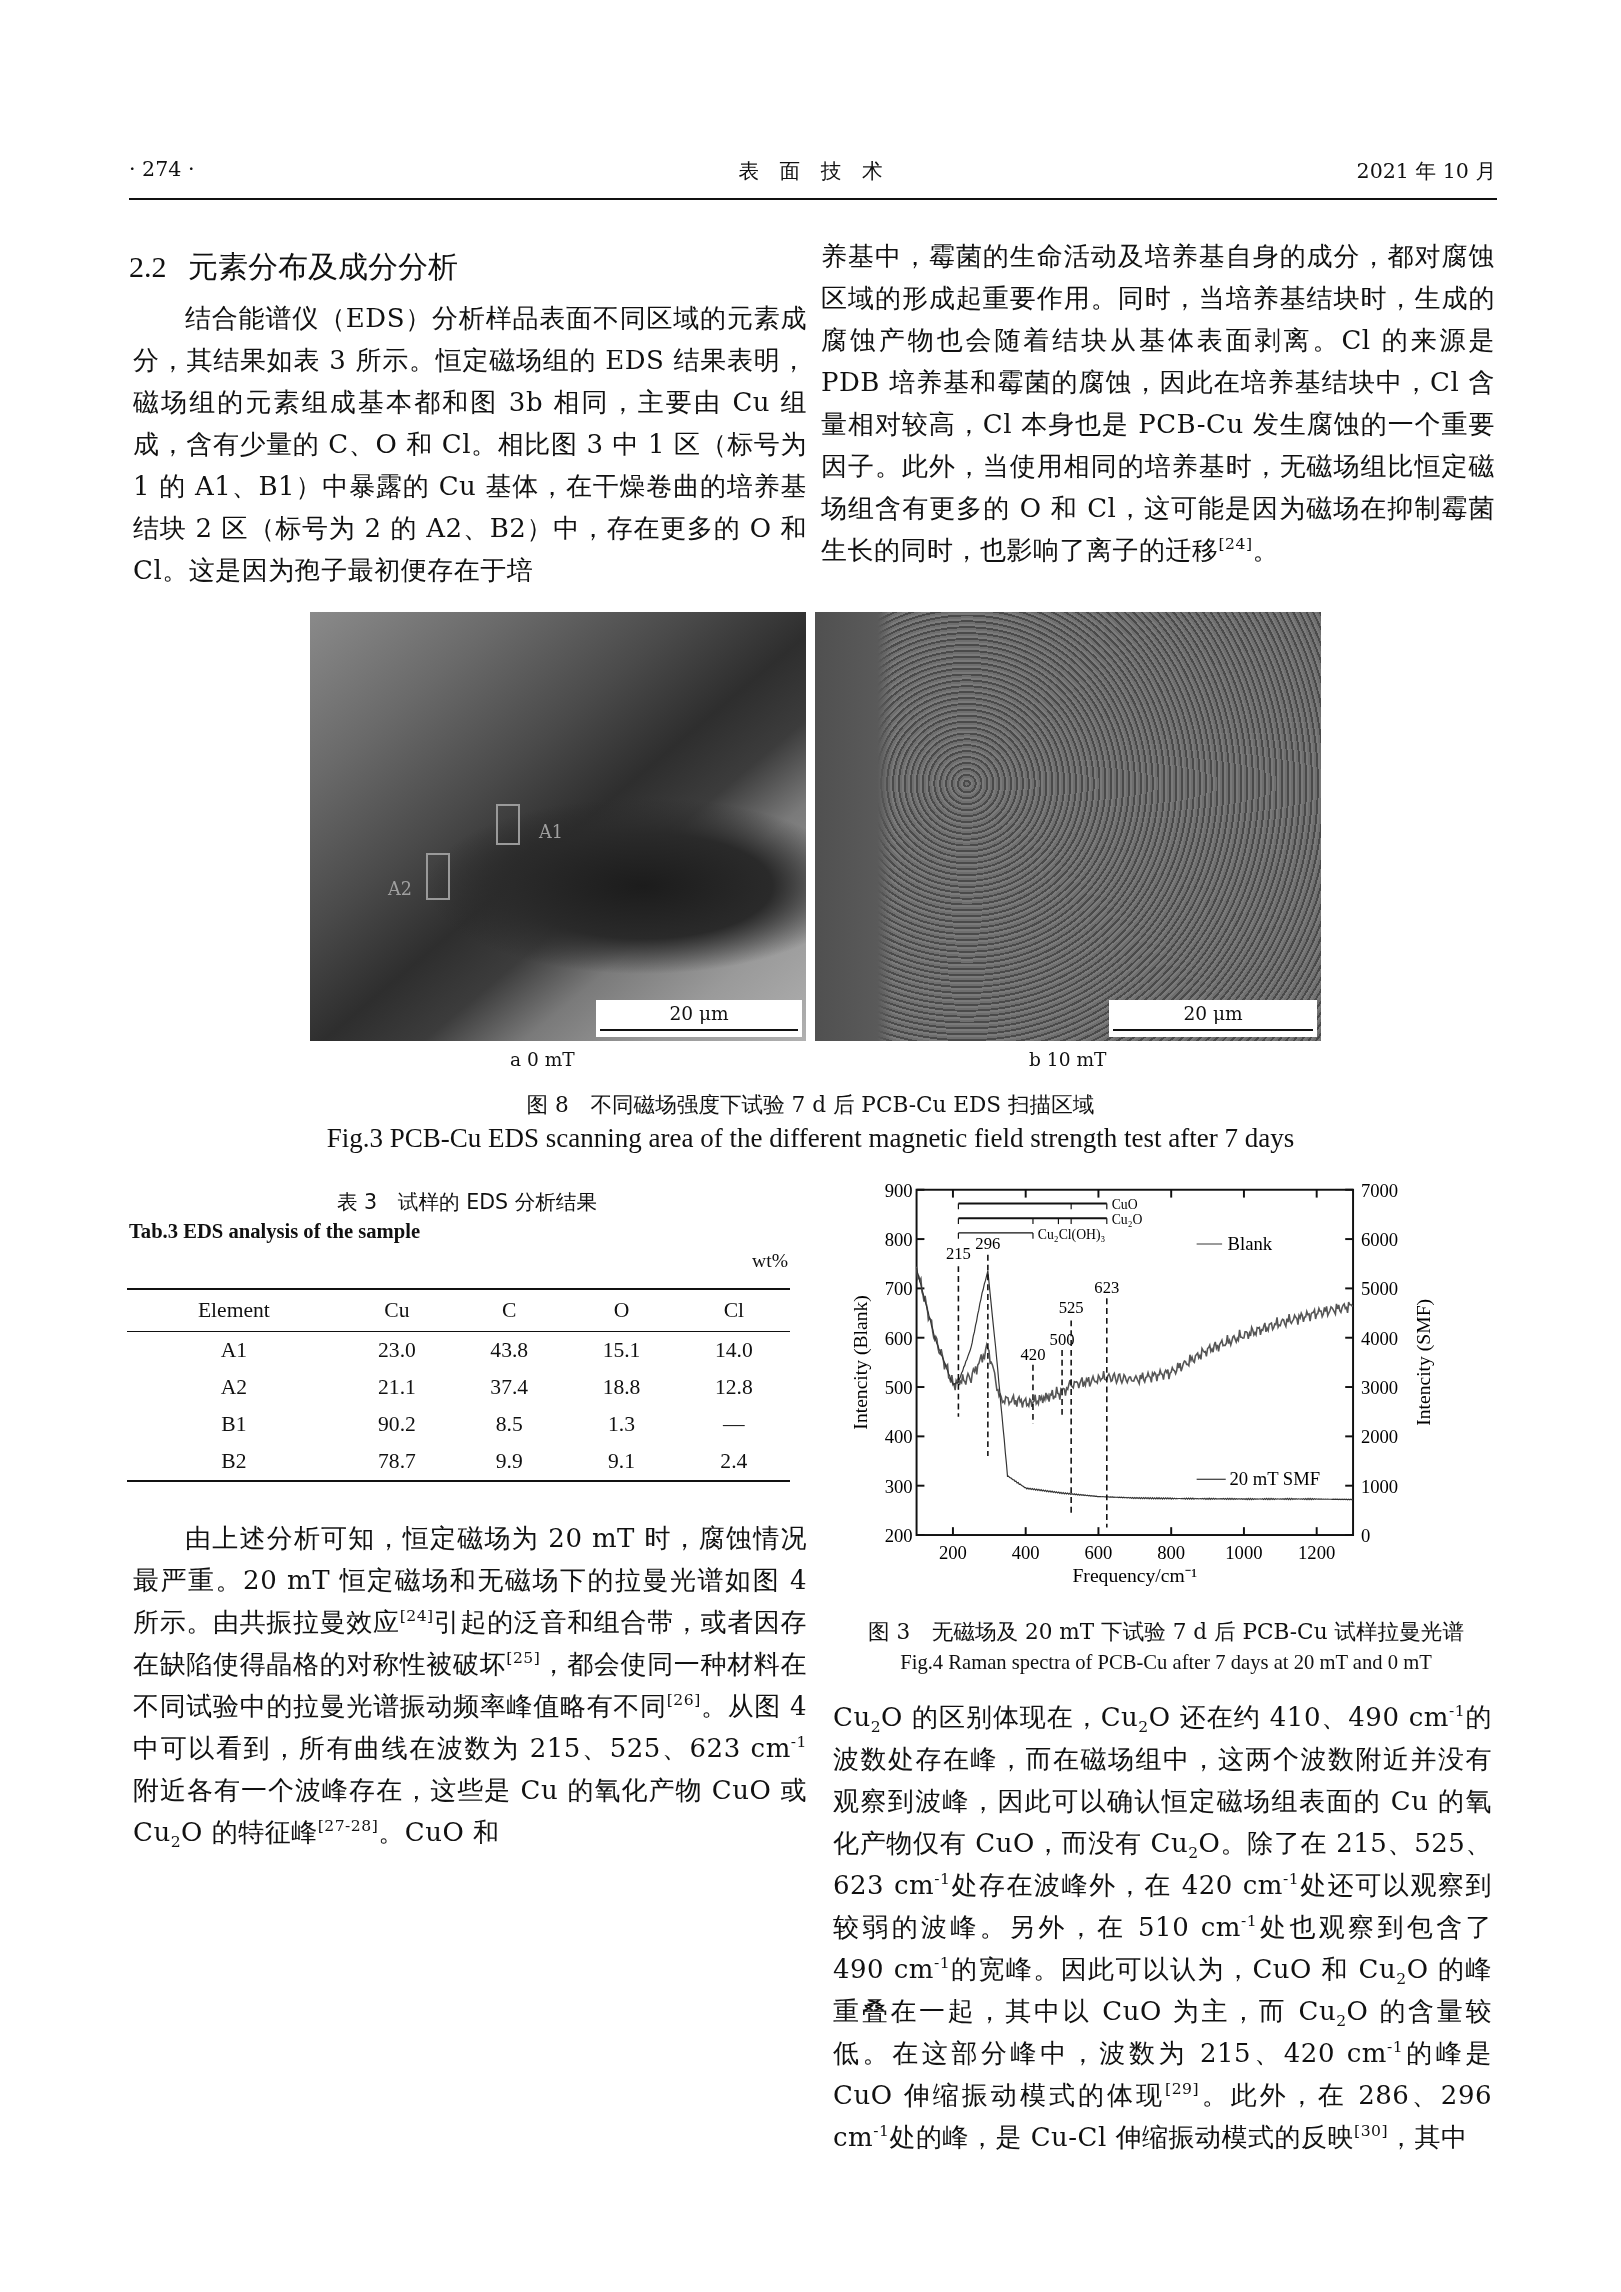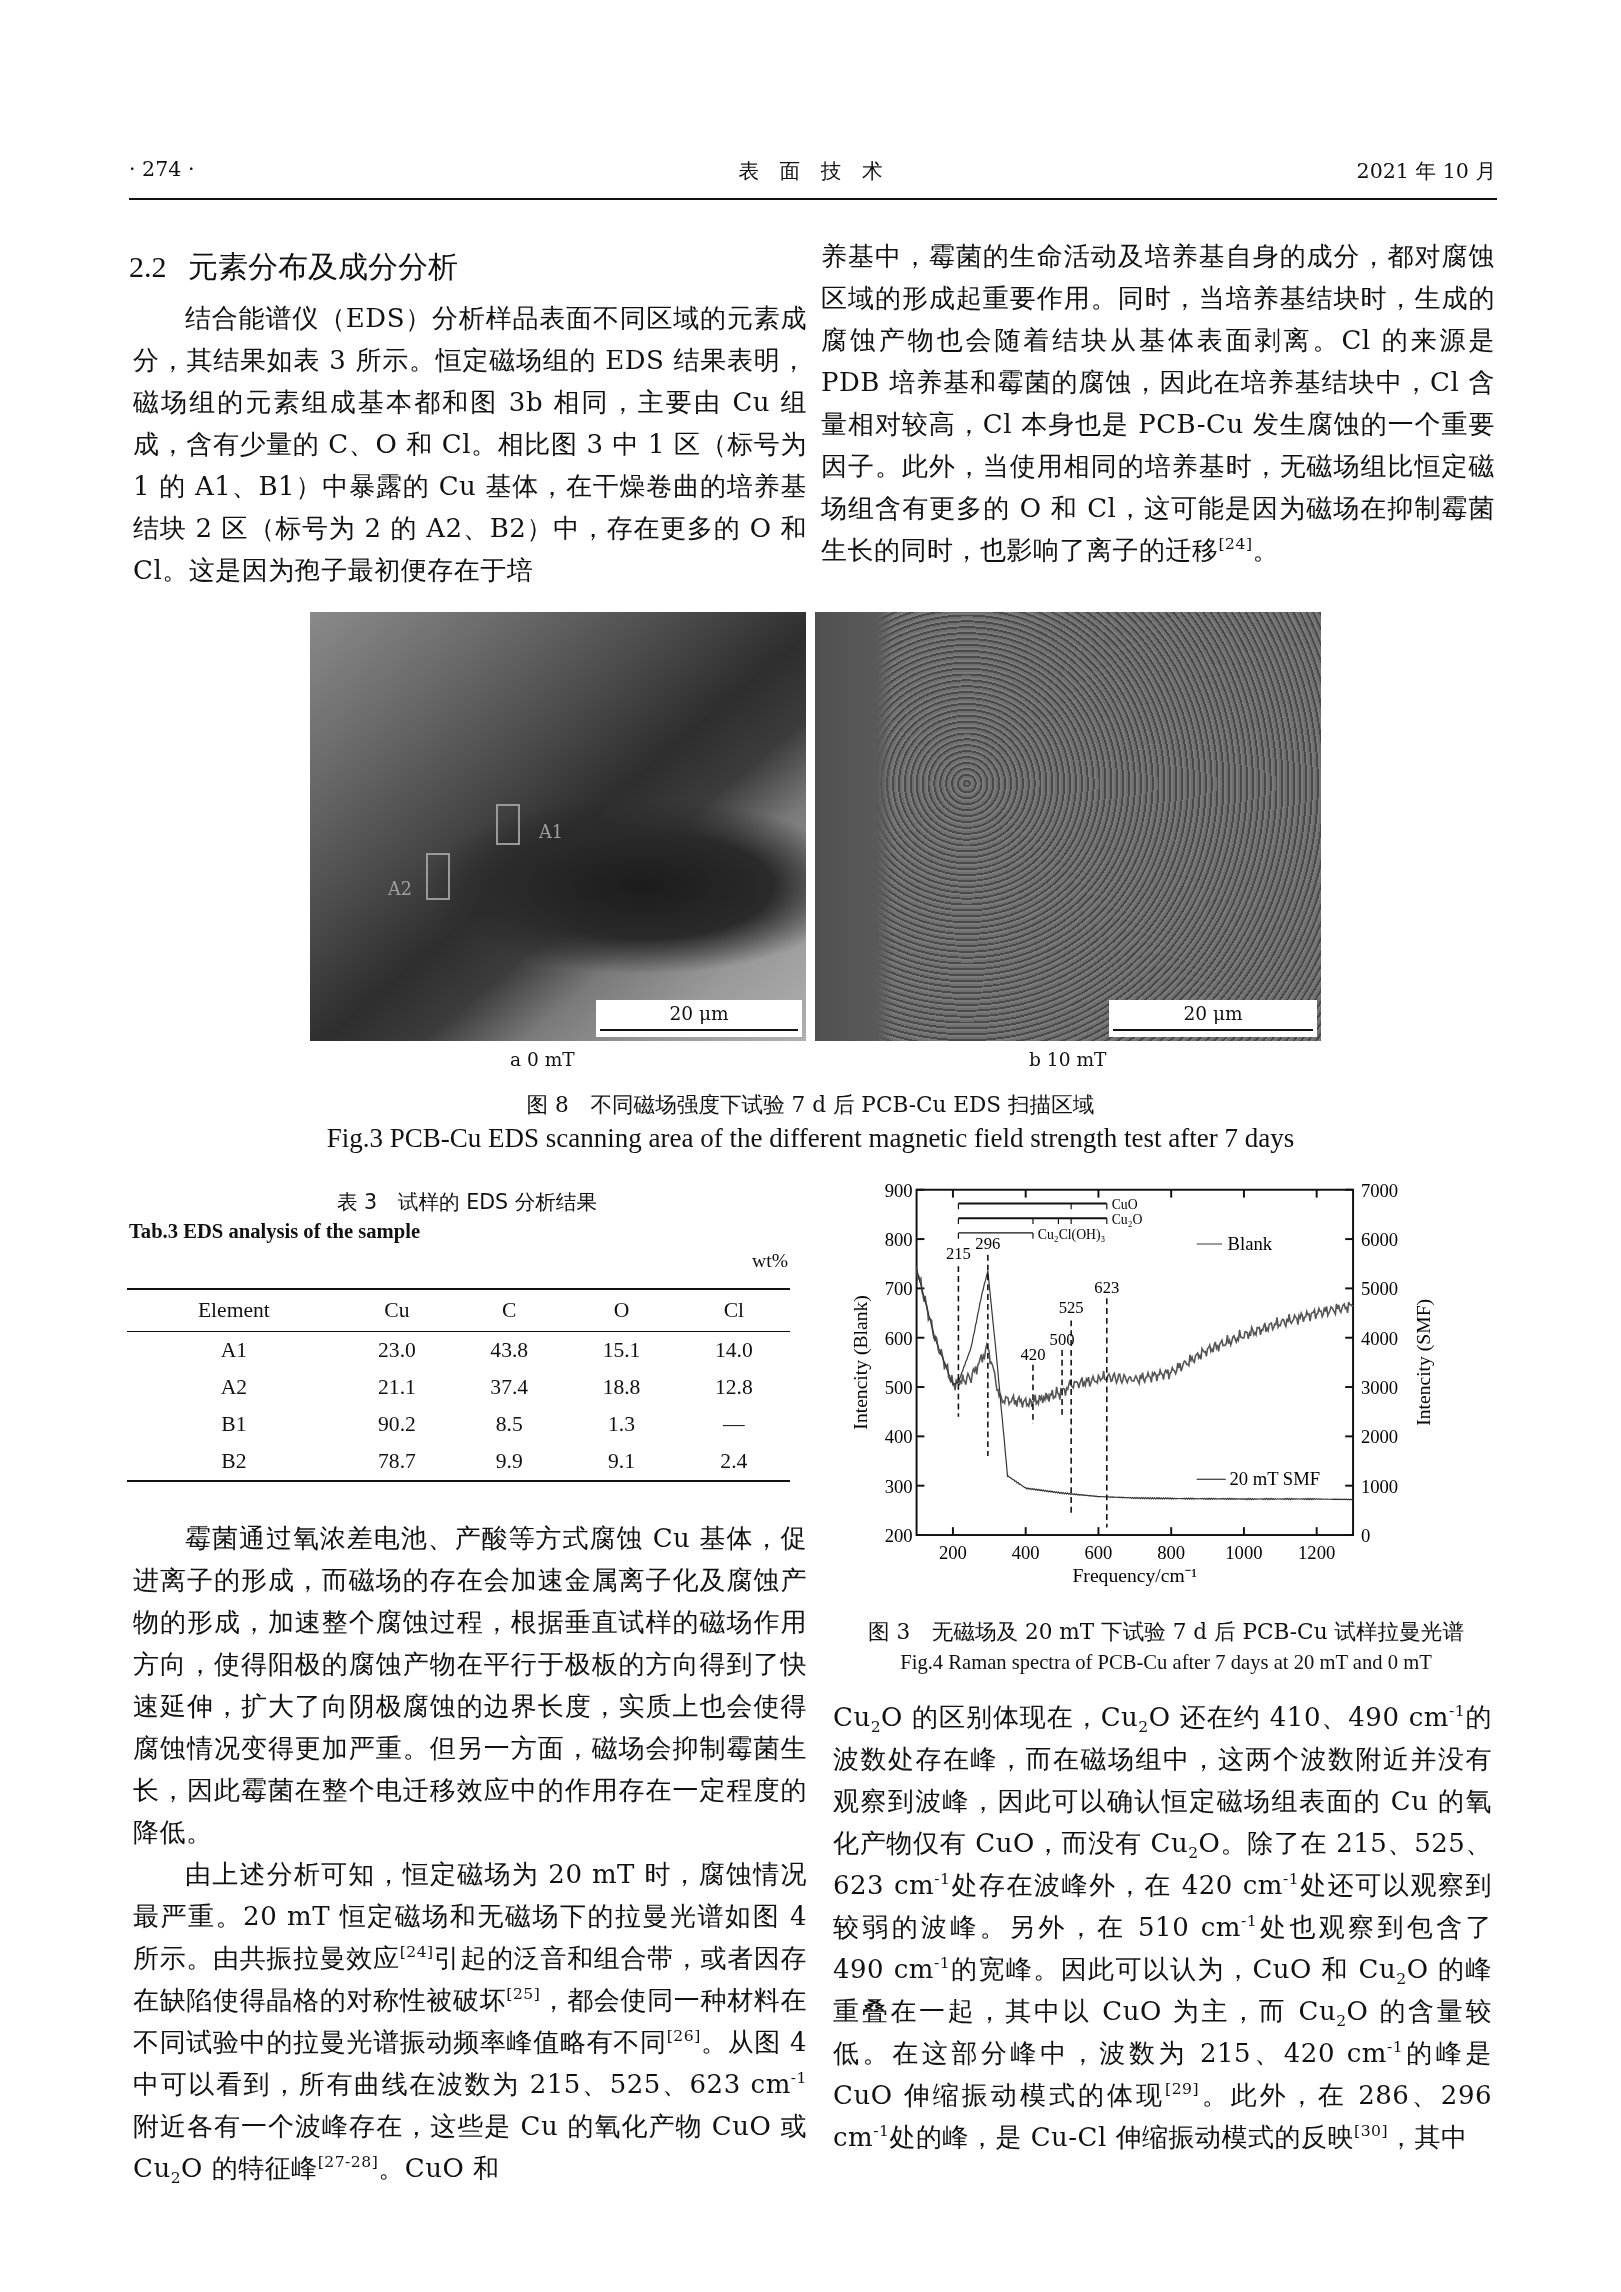--- a/index.html
+++ b/index.html
@@ -227,20 +227,19 @@
       <line x1="360.5416666666667" y1="69.31428571428569" x2="386.5" y2="69.31428571428569" stroke="#555" stroke-width="1.2"></line>
       <text x="392.0625" y="75.31428571428569" font-size="19">Blank</text>
       <line x1="360.5416666666667" y1="309.1771428571429" x2="390.20833333333337" y2="309.1771428571429" stroke="#333" stroke-width="1.2"></line>
       <text x="393.9166666666667" y="315.1771428571429" font-size="19">20 mT SMF</text>
     </svg>
 </div>
 <div class="figcap4-cn">图 3　无磁场及 20 mT 下试验 7 d 后 PCB-Cu 试样拉曼光谱</div>
 <div class="figcap4-en">Fig.4 Raman spectra of PCB-Cu after 7 days at 20 mT and 0 mT</div>
 
 <div class="col" style="left:133px;top:1517px;">
-  <p class="indent">霉菌通过氧浓差电池、产酸等方式腐蚀 Cu 基体，促进离子的形成，而磁场的存在会加速金属离子化及腐蚀产物的形成，加速整个腐蚀过程，根据垂直试样的磁场作用方向，使得阳极的腐蚀产物在平行于极板的方向得到了快速延伸，扩大了向阴极腐蚀的边界长度，实质上也会使得腐蚀情况变得更加严重。但另一方面，磁场会抑制霉菌生长，因此霉菌在整个电迁移效应中的作用存在一定程度的降低。</p>
   <p class="indent"><span>由上述分析可知，恒定磁场为 20 mT 时，腐蚀情况最严重。20 mT 恒定磁场和无磁场下的拉曼光谱如图 4 所示。由共振拉曼效应</span><sup>[24]</sup><span>引起的泛音和组合带，或者因存在缺陷使得晶格的对称性被破坏</span><sup>[25]</sup><span>，都会使同一种材料在不同试验中的拉曼光谱振动频率峰值略有不同</span><sup>[26]</sup><span>。从图 4 中可以看到，所有曲线在波数为 215、525、623 cm</span><sup>-1</sup><span>附近各有一个波峰存在，这些是 Cu 的氧化产物 CuO 或 Cu</span><sub>2</sub><span>O 的特征峰</span><sup>[27-28]</sup><span>。CuO 和</span></p>
 </div>
 
 <div class="col" style="left:833px;top:1696px;width:659px;">
   <p><span>Cu</span><sub>2</sub><span>O 的区别体现在，Cu</span><sub>2</sub><span>O 还在约 410、490 cm</span><sup>-1</sup><span>的波数处存在峰，而在磁场组中，这两个波数附近并没有观察到波峰，因此可以确认恒定磁场组表面的 Cu 的氧化产物仅有 CuO，而没有 Cu</span><sub>2</sub><span>O。除了在 215、525、623 cm</span><sup>-1</sup><span>处存在波峰外，在 420 cm</span><sup>-1</sup><span>处还可以观察到较弱的波峰。另外，在 510 cm</span><sup>-1</sup><span>处也观察到包含了 490 cm</span><sup>-1</sup><span>的宽峰。因此可以认为，CuO 和 Cu</span><sub>2</sub><span>O 的峰重叠在一起，其中以 CuO 为主，而 Cu</span><sub>2</sub><span>O 的含量较低。在这部分峰中，波数为 215、420 cm</span><sup>-1</sup><span>的峰是 CuO 伸缩振动模式的体现</span><sup>[29]</sup><span>。此外，在 286、296 cm</span><sup>-1</sup><span>处的峰，是 Cu-Cl 伸缩振动模式的反映</span><sup>[30]</sup><span>，其中</span></p>
 </div>
 
 
 </body></html>

